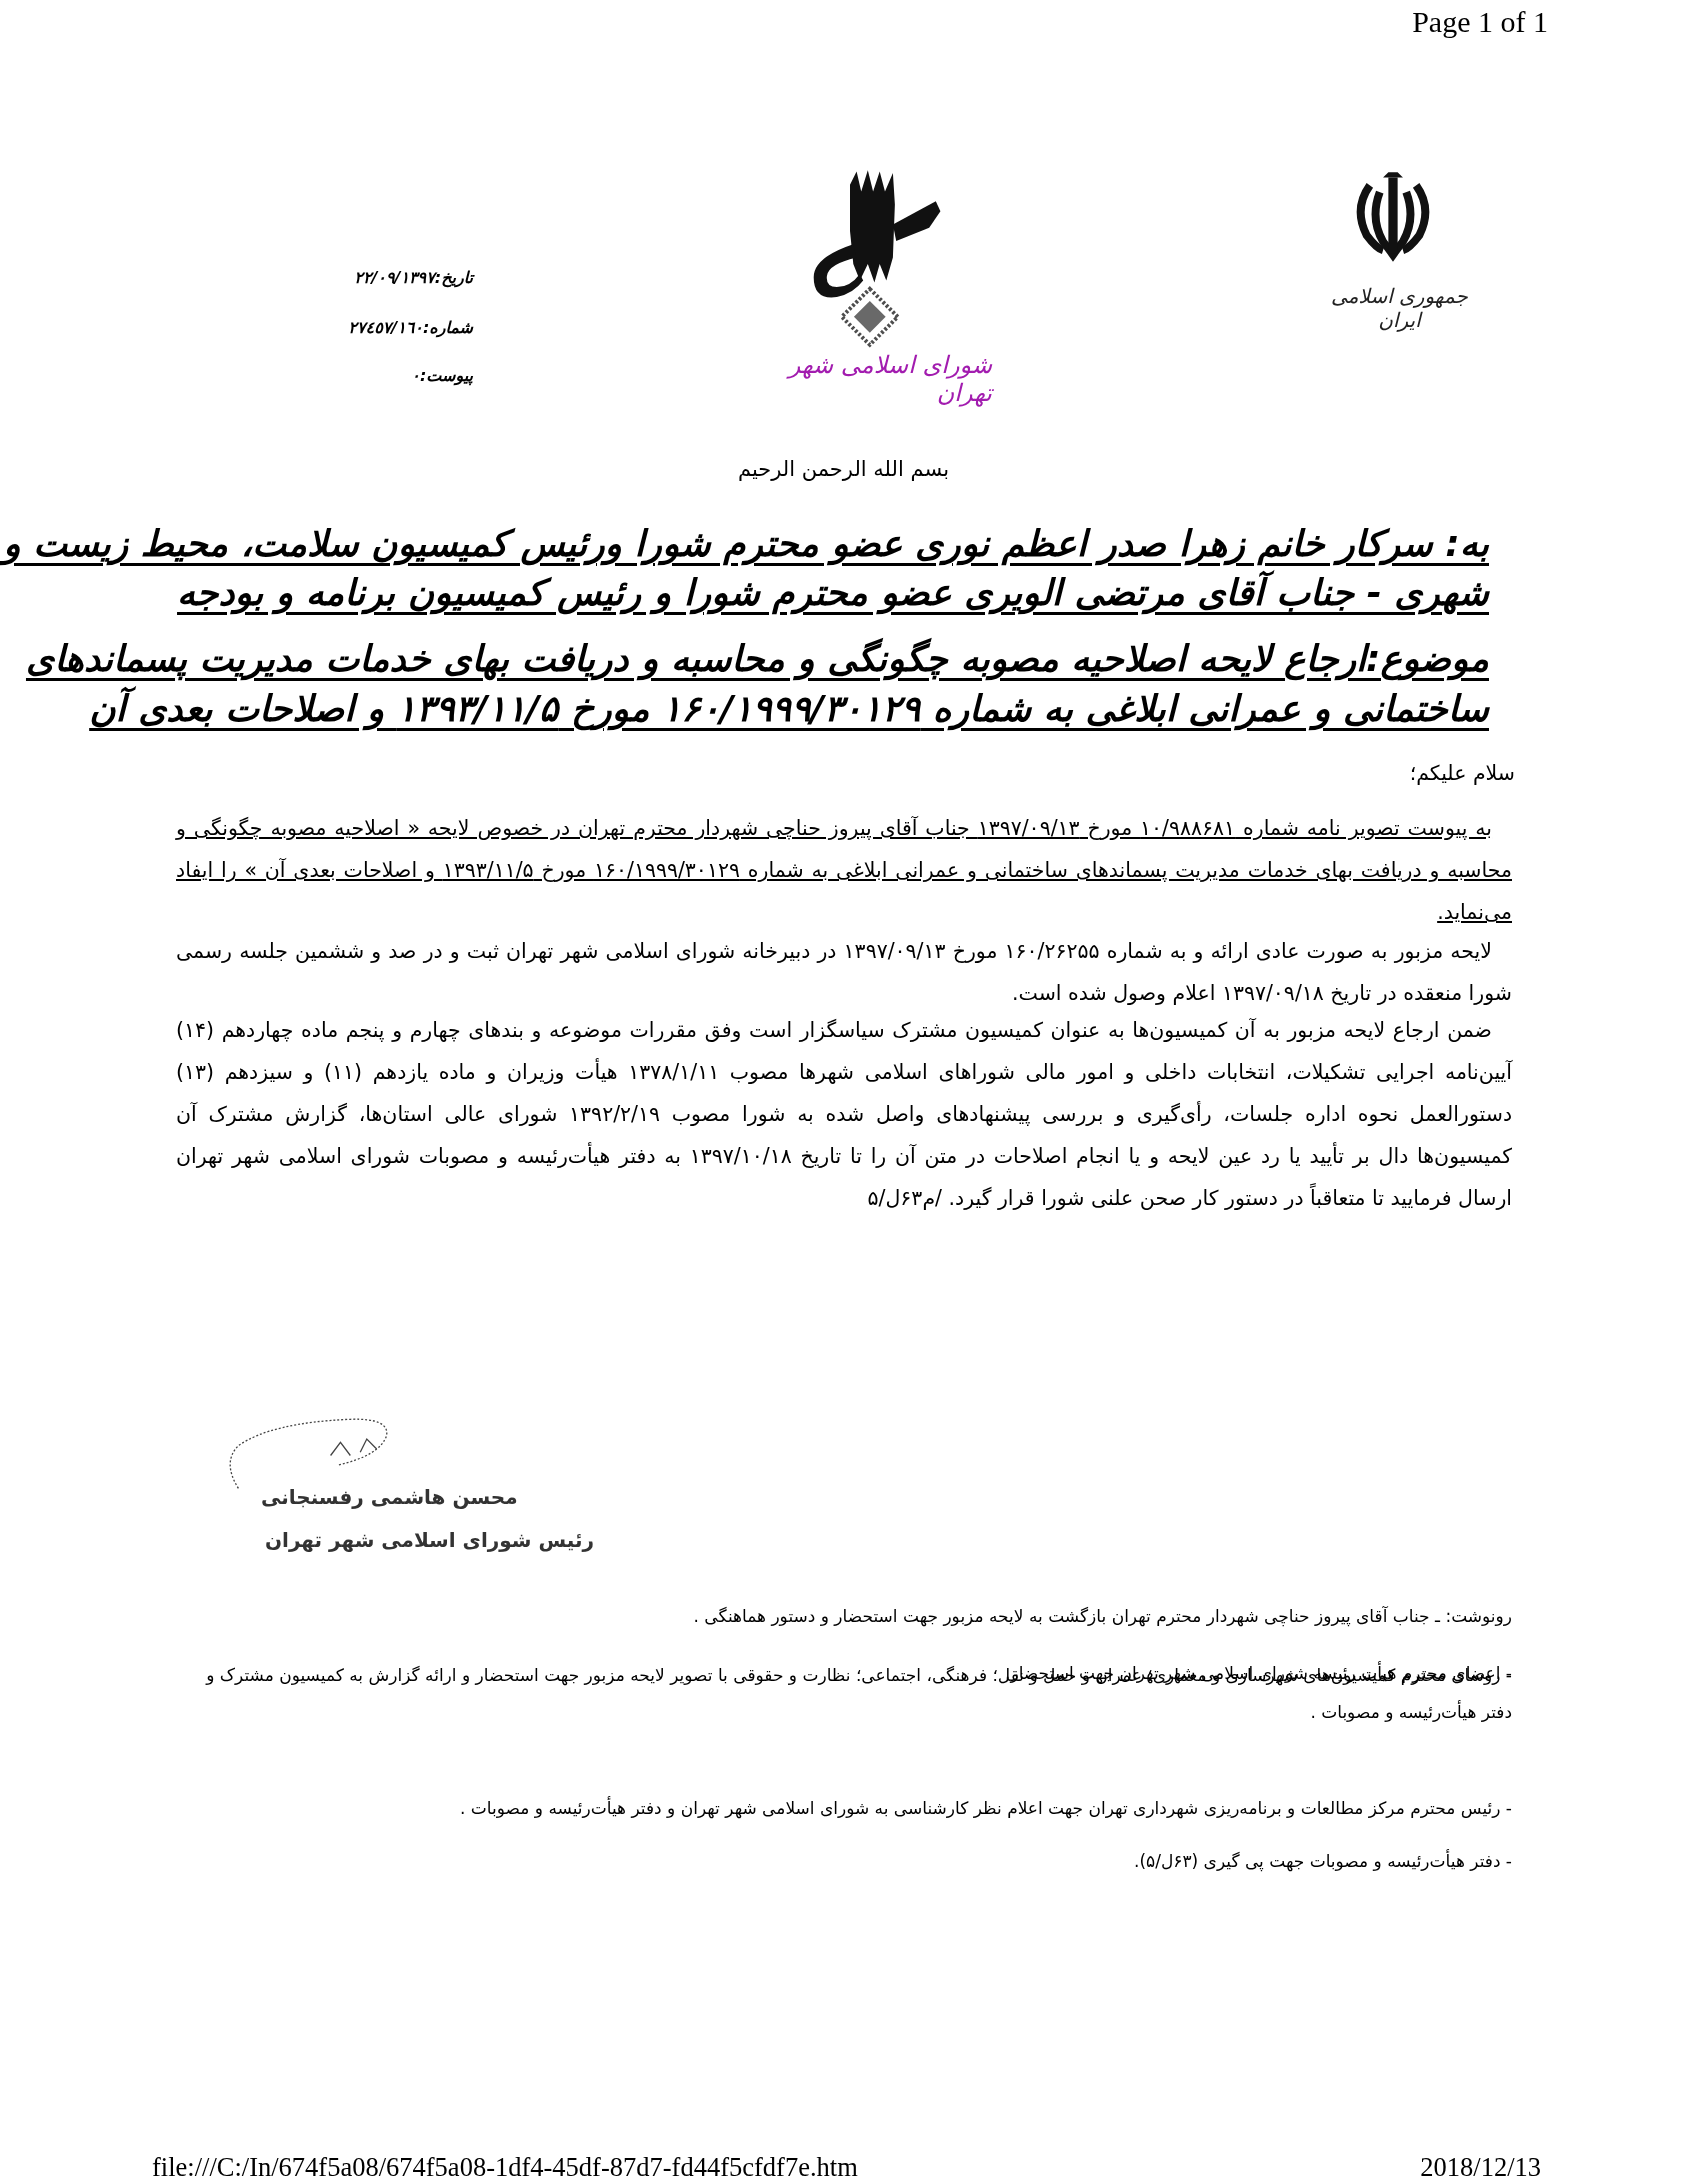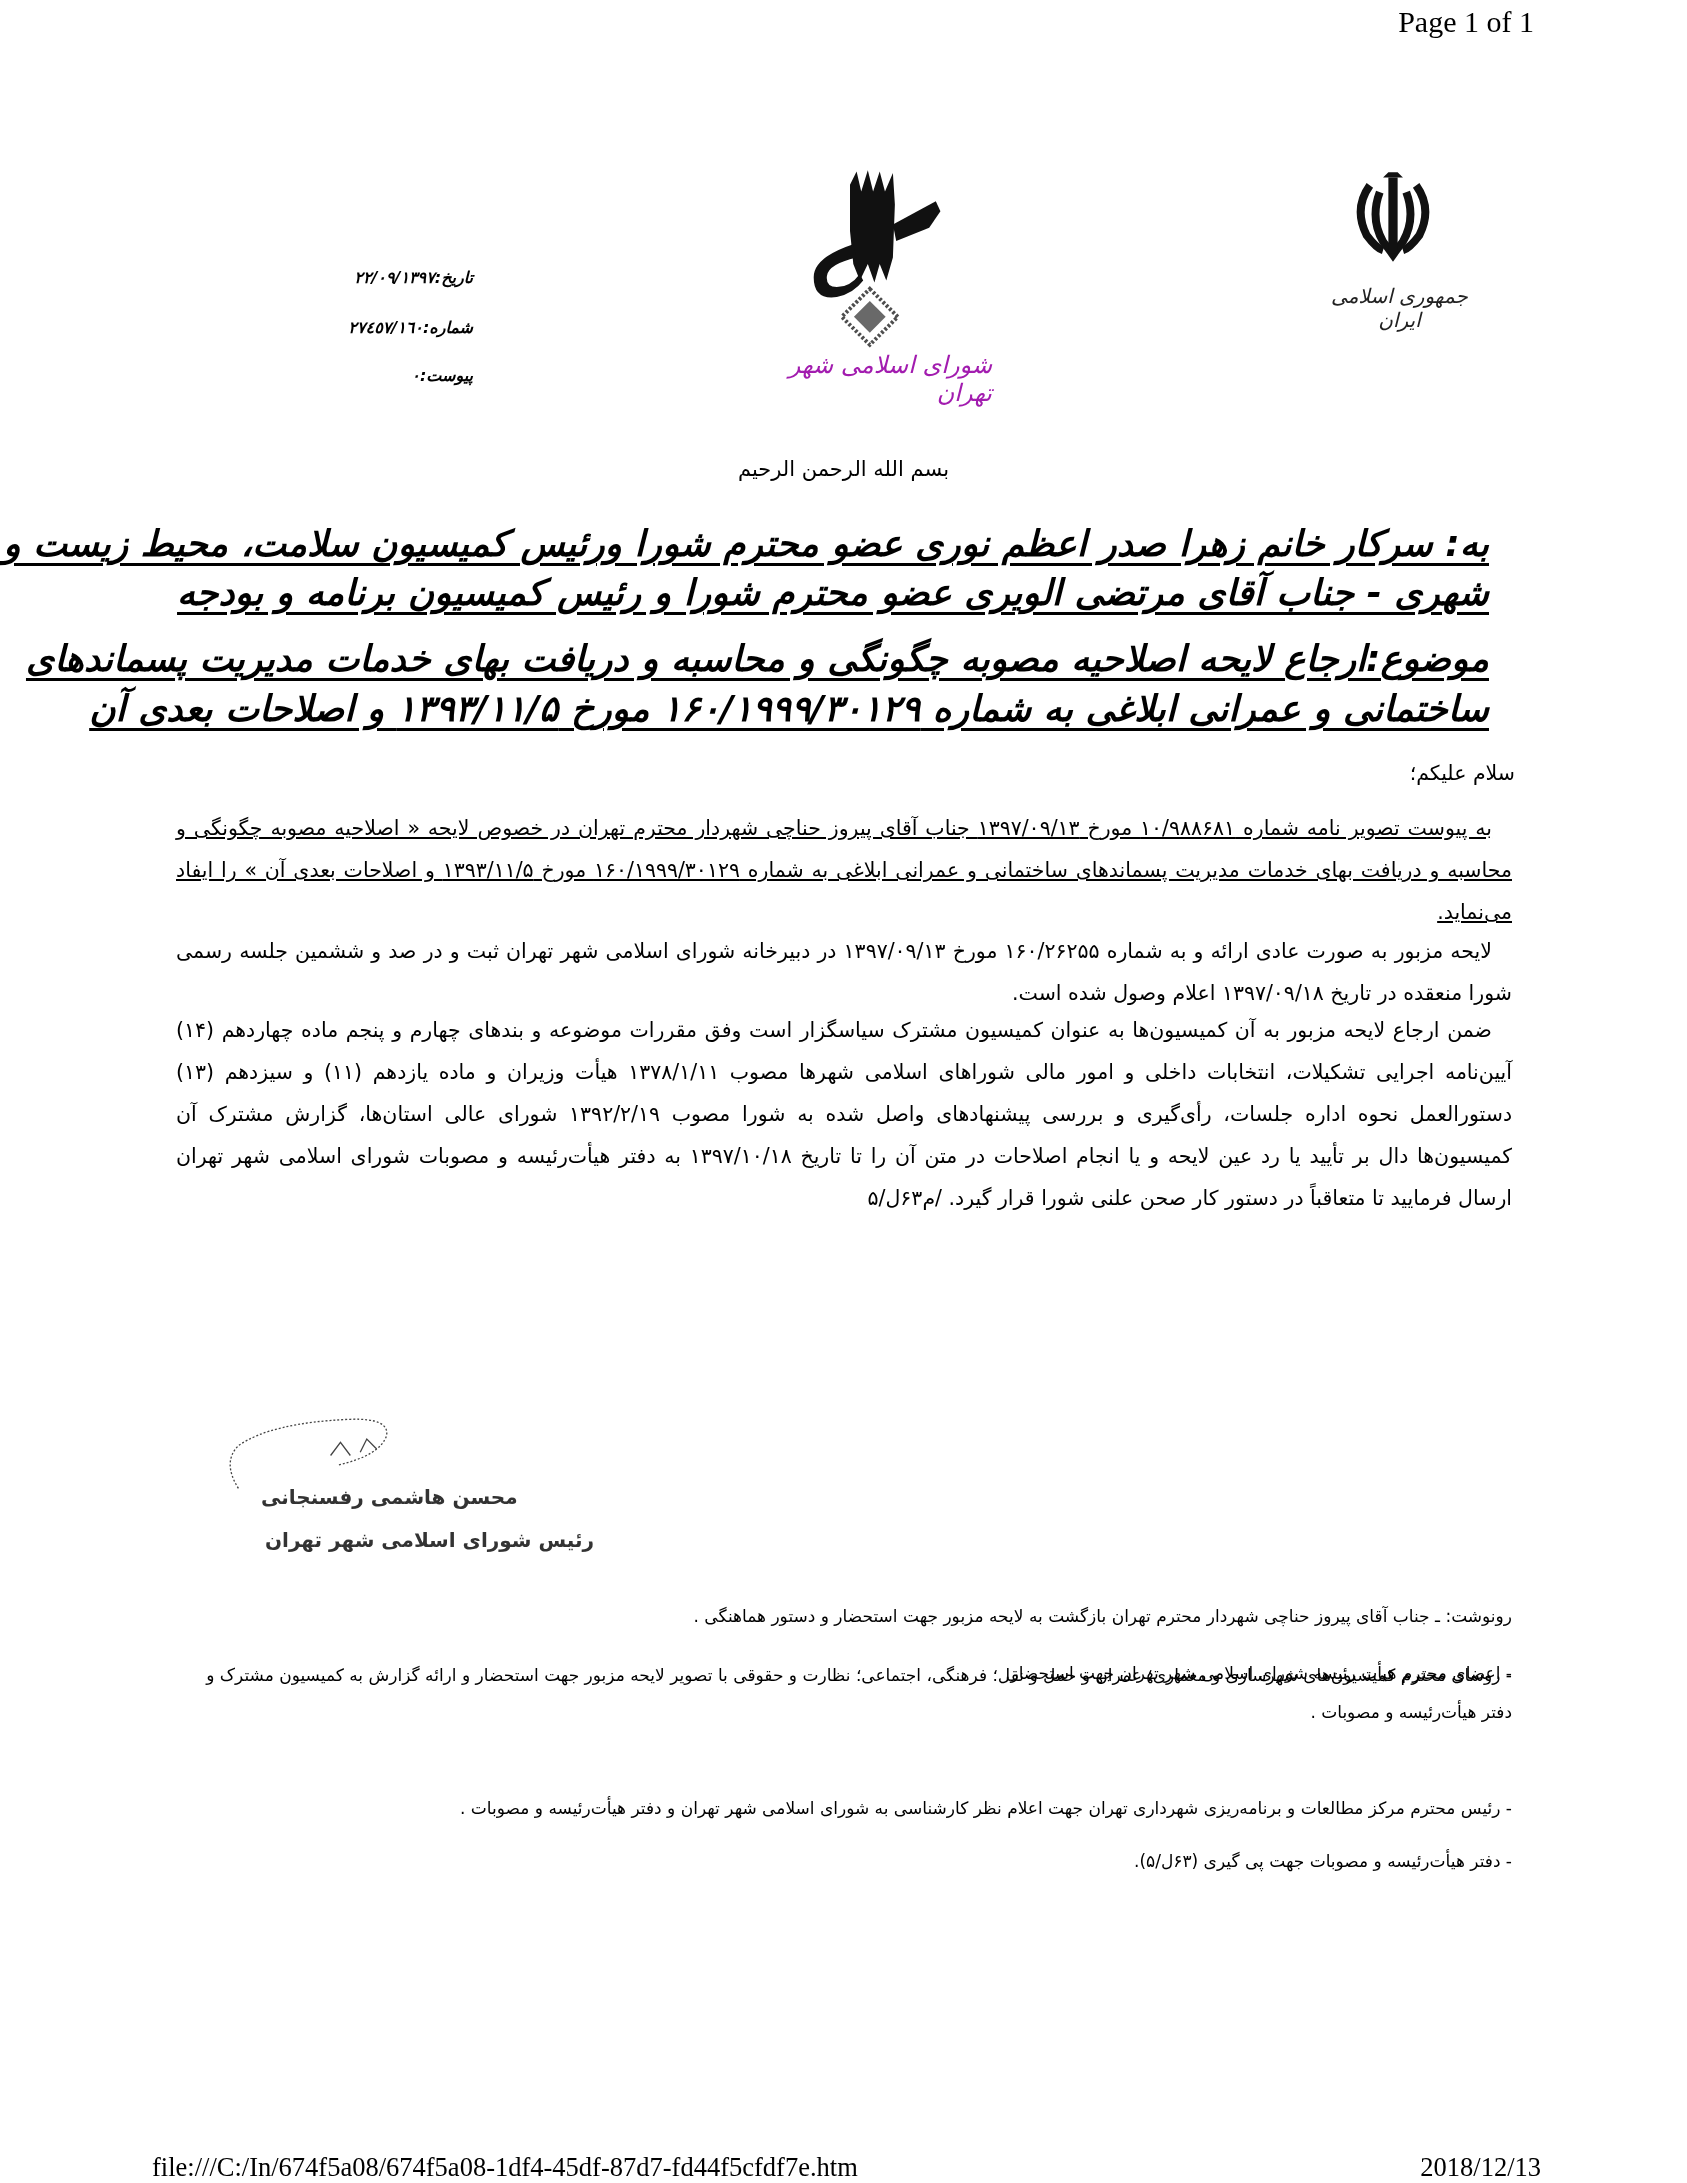--- a/index.html
+++ b/index.html
@@ -1,21 +1,21 @@
 <!DOCTYPE html>
 <html style="font-size:10.6px"><head>
 <meta charset="utf-8">
 <style>
   html, body { margin:0; padding:0; background:#ffffff; }
   body { width:1687px; height:2183px; position:relative; overflow:hidden; color:#000; font-family:"DejaVu Sans", sans-serif; }
   .abs { position:absolute; }
   .serif { font-family:"Liberation Serif", "DejaVu Serif", serif; }
   .rtl { direction:rtl; unicode-bidi:embed; }
 
-  #page-header { right:153px; top:5.3px; font-size:30px; }
+  #page-header { right:139px; top:5.3px; font-size:30px; }
   #footer-url { left:152px; top:2152px; font-size:26.5px; }
   #footer-date { right:146px; top:2152px; font-size:26.5px; }
 
   
   .meta-line { right:1214px; font-size:16px; font-weight:bold; font-style:italic; white-space:nowrap; }
   #meta-date { top:268px; }
   #meta-number { top:318px; }
   #meta-attach { top:366px; }
 
   

